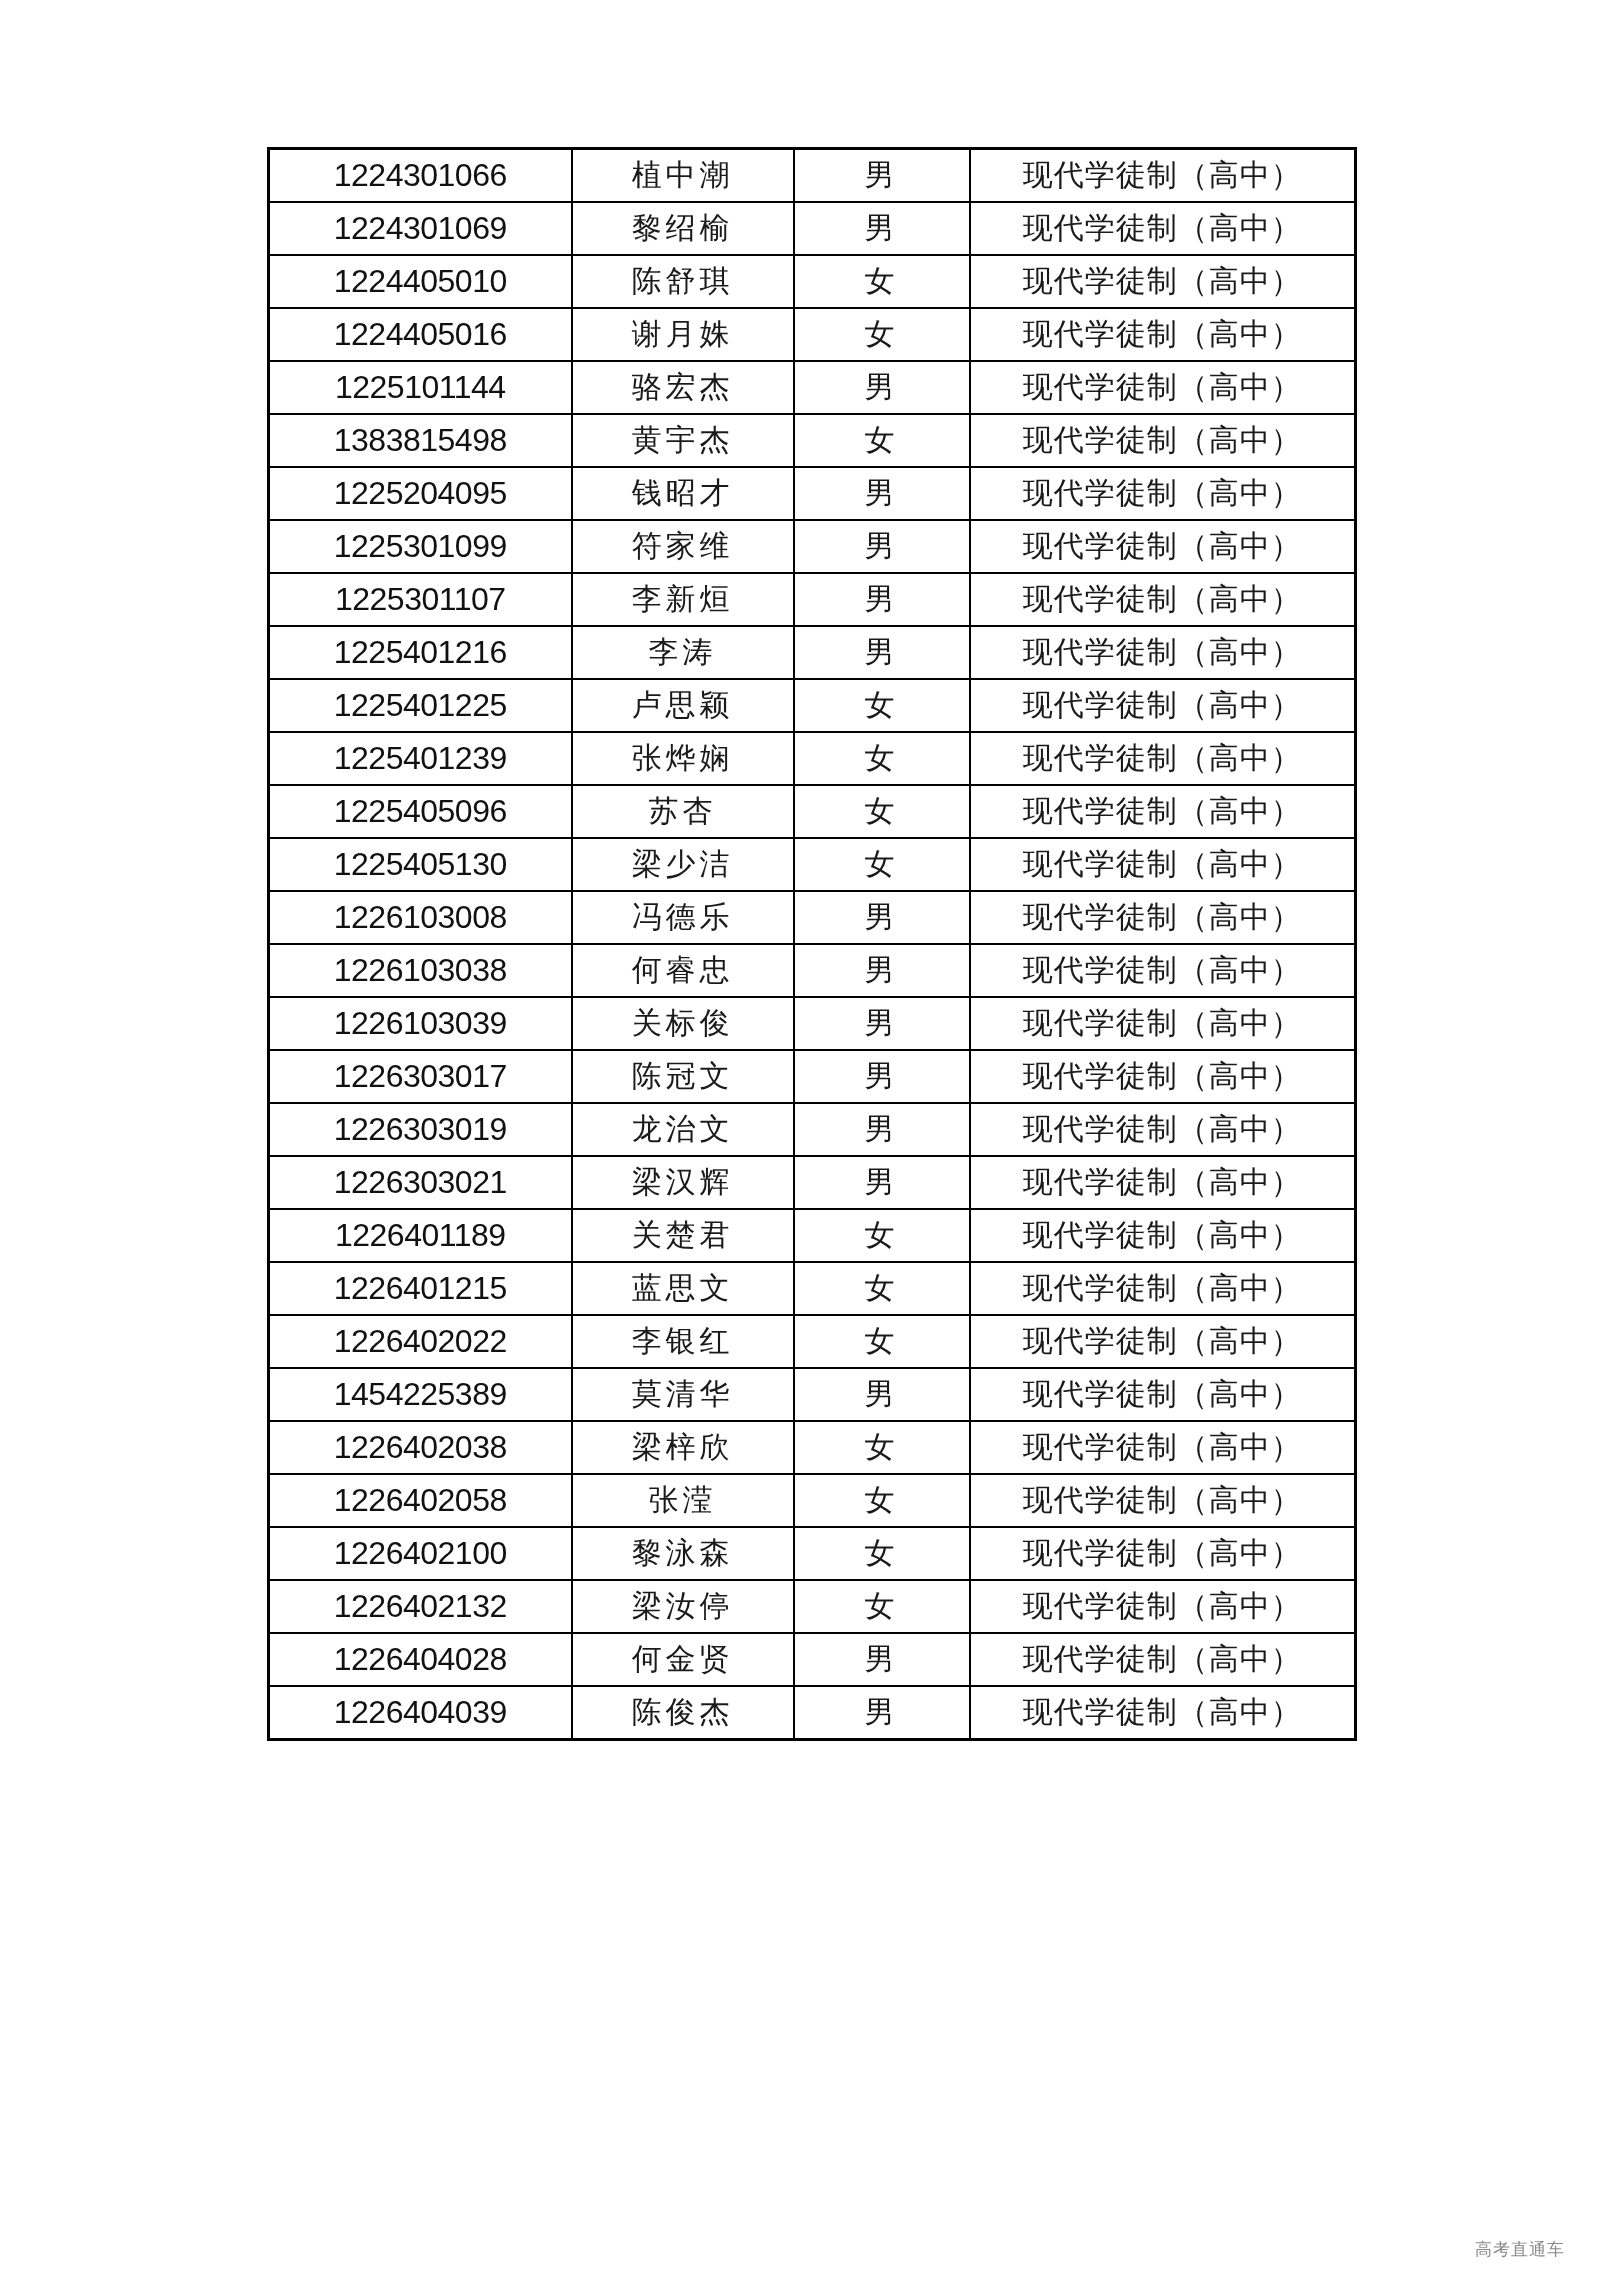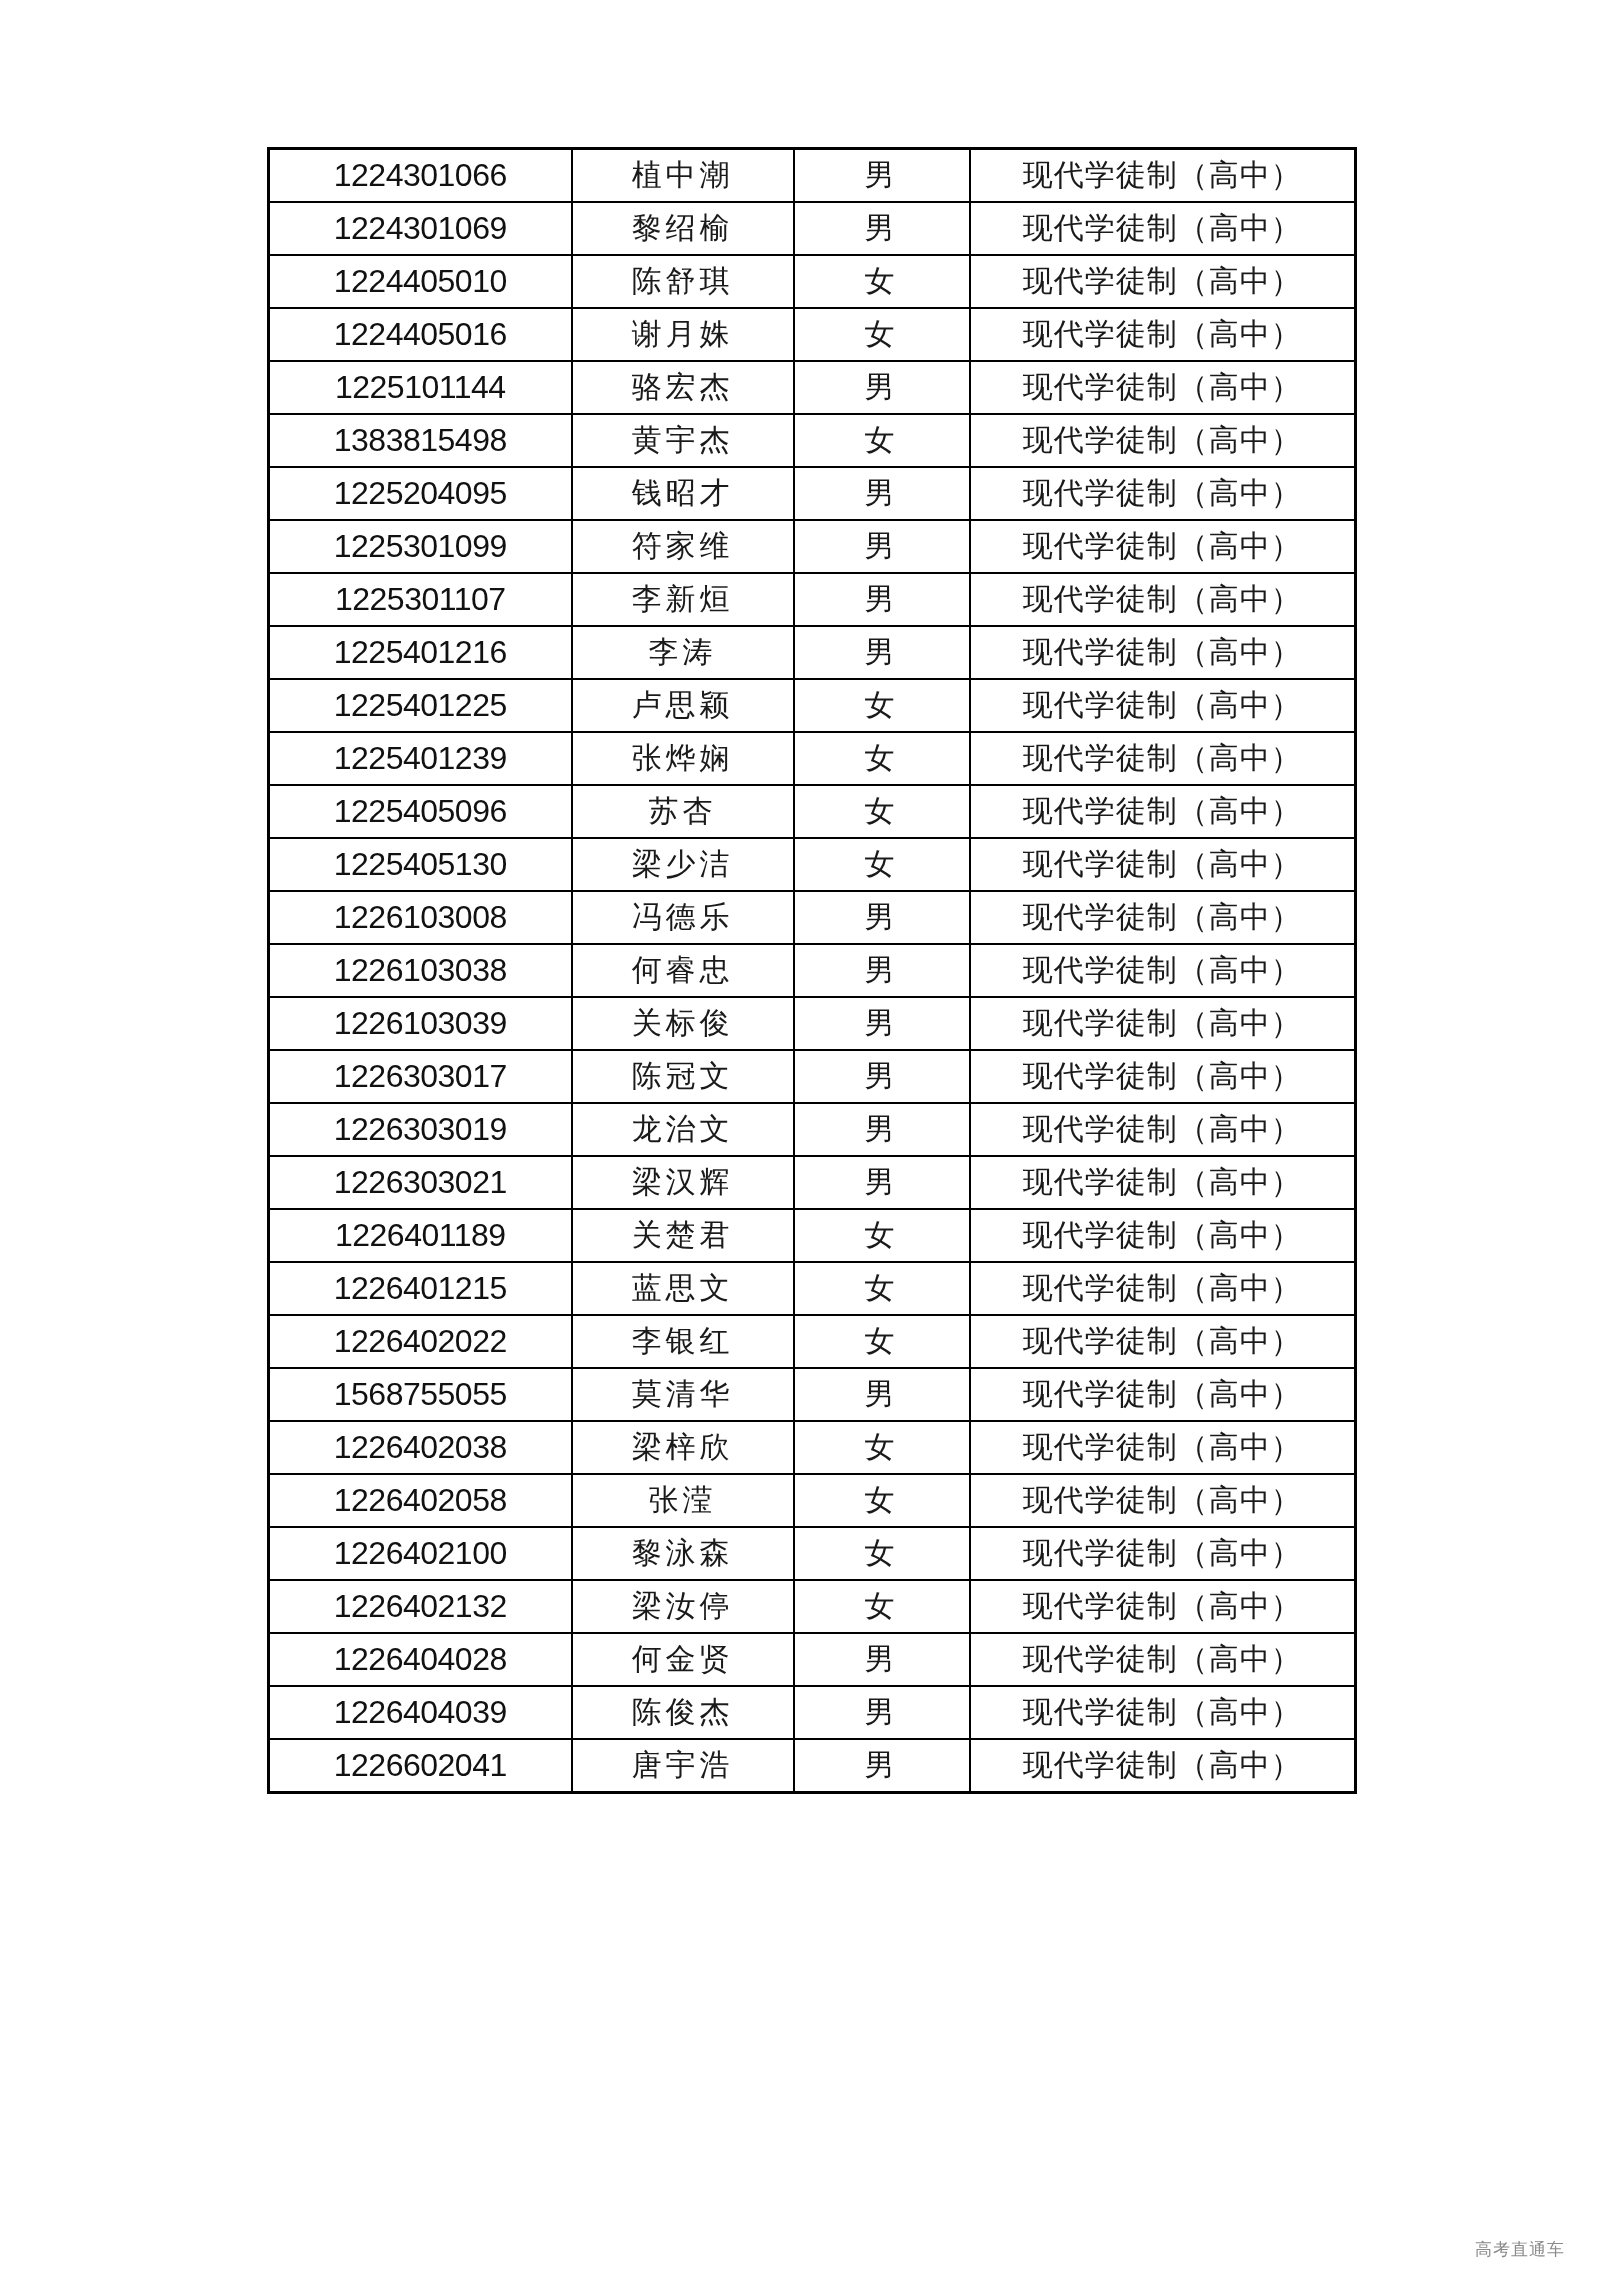--- a/index.html
+++ b/index.html
@@ -246,21 +246,21 @@
 
   <tr>
     <td class="id">1226402022</td>
     <td class="name">李银红</td>
     <td class="gender">女</td>
     <td class="program">现代学徒制（高中）</td>
   </tr>
 
 
   <tr>
-    <td class="id">1568755055</td>
+    <td class="id">1454225389</td>
     <td class="name">莫清华</td>
     <td class="gender">男</td>
     <td class="program">现代学徒制（高中）</td>
   </tr>
 
   <tr>
     <td class="id">1226402038</td>
     <td class="name">梁梓欣</td>
     <td class="gender">女</td>
     <td class="program">现代学徒制（高中）</td>
@@ -295,24 +295,18 @@
     <td class="program">现代学徒制（高中）</td>
   </tr>
 
   <tr>
     <td class="id">1226404039</td>
     <td class="name">陈俊杰</td>
     <td class="gender">男</td>
     <td class="program">现代学徒制（高中）</td>
   </tr>
 
-  <tr>
-    <td class="id">1226602041</td>
-    <td class="name">唐宇浩</td>
-    <td class="gender">男</td>
-    <td class="program">现代学徒制（高中）</td>
-  </tr>
 </tbody>
   </table>
 
   <div class="watermark">高考直通车</div>
 </div>
 
 
 </body></html>

